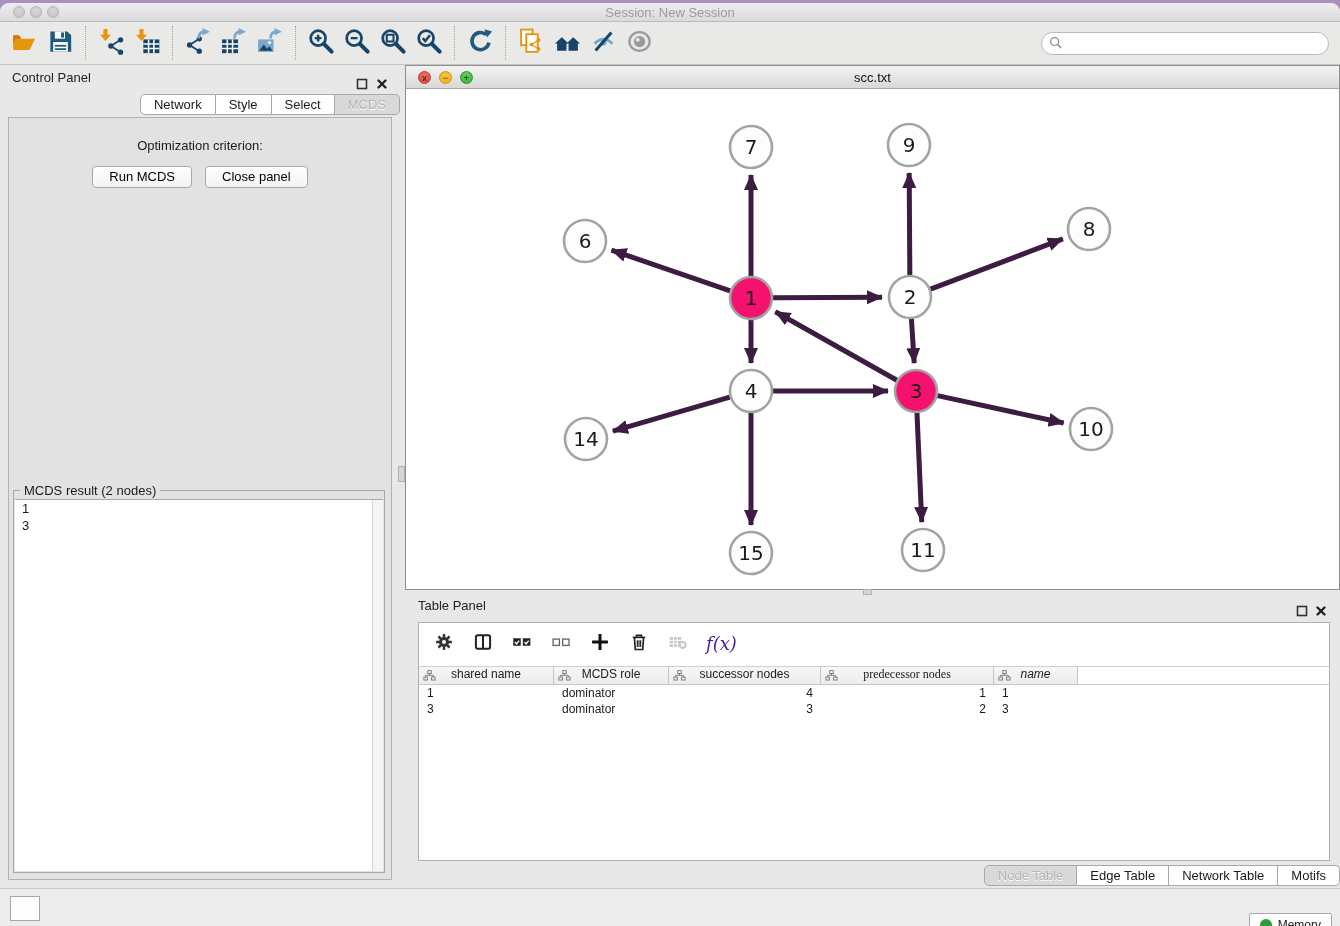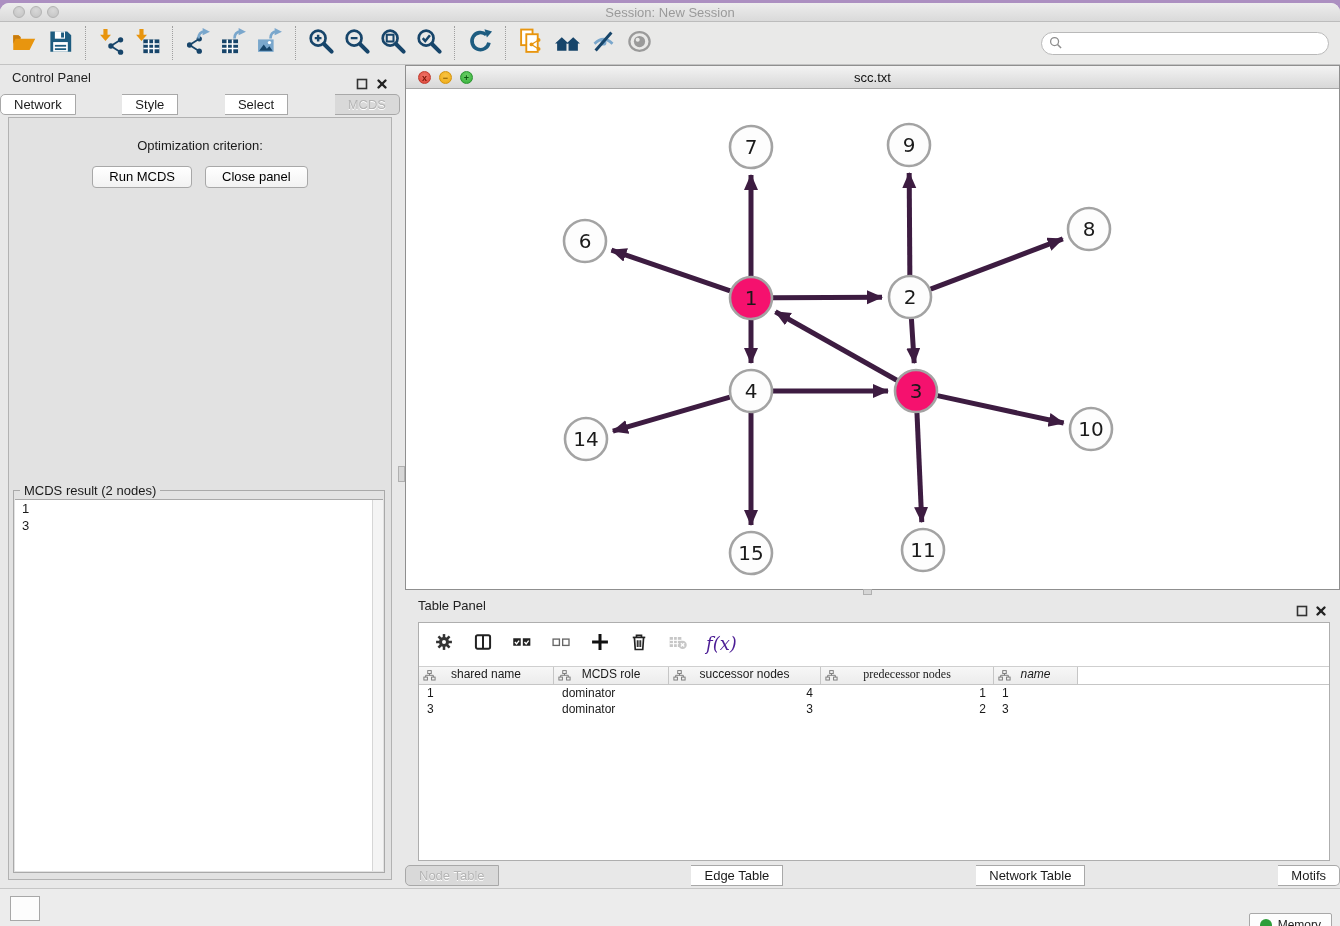--- a/index.html
+++ b/index.html
@@ -20,21 +20,21 @@
   .tb-sep { width:1px; height:34px; border-left:1px dotted #9f9f9f; margin:0 7px; }
   .search-box { position:absolute; right:11px; top:10px; width:288px; height:23px; background:#fff; border:1px solid #b9b9b9; border-radius:12px; display:flex; align-items:center; padding-left:7px; }
   .search-box svg { width:13px; height:13px; }
   .search-box input { border:none; outline:none; flex:1; font-size:12px; background:transparent; margin-left:4px; }
 
   
   .panel-head-title { font-size:13px; color:#222; }
   .mini-ico { width:12px; height:12px; display:inline-block; cursor:pointer; }
   .mini-ico svg { width:12px; height:12px; }
 
-  .tabs { display:flex; justify-content:space-between; }
+  .tabs { display:flex; justify-content:flex-end; }
   .tab { height:21px; line-height:20px; padding:0 13px; background:#fff; border:1px solid #a8a8a8; border-left:none; font-size:13px; cursor:pointer; white-space:nowrap; }
   .tab:first-child { border-left:1px solid #a8a8a8; border-radius:5px 0 0 5px; }
   .tab:last-child { border-radius:0 5px 5px 0; }
   .tab.active { background:#d9d9d9; color:#b4b4b4; text-shadow:0 1px 0 #fff; }
 
   
   .control-panel { position:absolute; left:0; top:62px; width:400px; height:823px; }
   .cp-header { position:absolute; top:0; left:0; right:0; height:28px; line-height:26px; padding-left:12px; }
   .cp-float { position:absolute; right:32px; top:8px; }
   .cp-close { position:absolute; right:12px; top:8px; }

